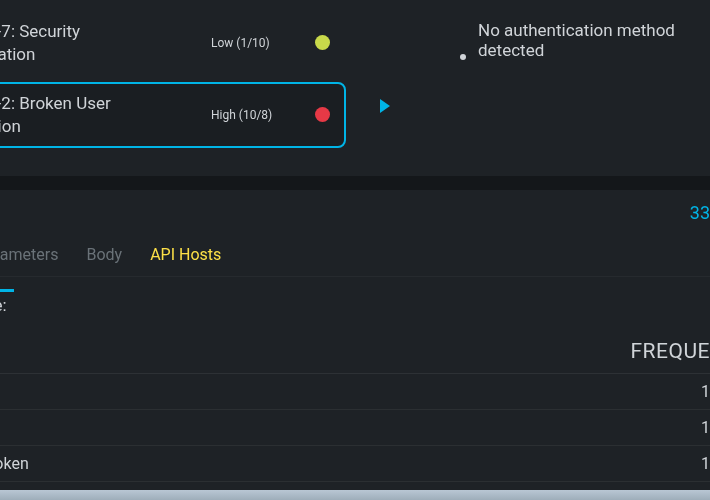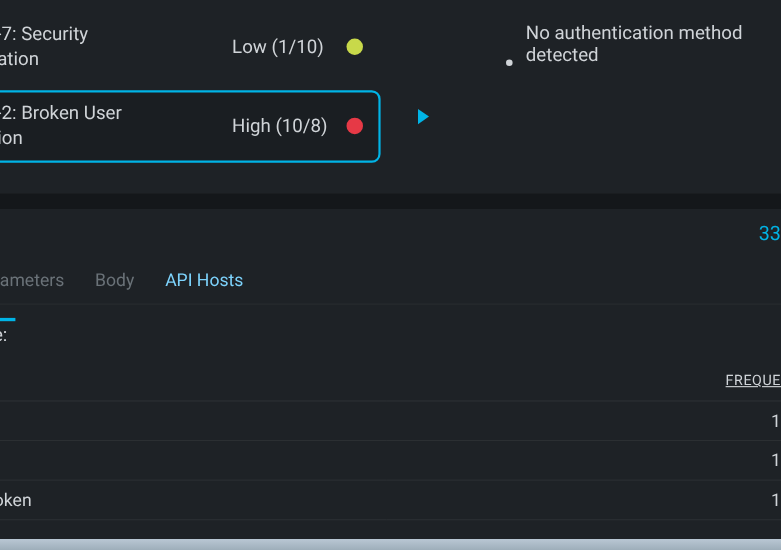--- a/index.html
+++ b/index.html
@@ -36,21 +36,21 @@
       background: #1a1e22;
     }
     .risk-title {
       flex: 1;
       font-size: 17px;
       line-height: 1.35;
       color: #d0d4d8;
     }
     .risk-sev {
       width: 100px;
-      font-size: 17px;
+      font-size: 12px;
       color: #d0d4d8;
     }
     .risk-dot {
       width: 15px;
       height: 15px;
       border-radius: 50%;
       margin-left: 4px;
     }
     .dot-low { background: #c8d94a; }
     .dot-high { background: #e63946; }
@@ -99,46 +99,45 @@
     .tabs {
       display: flex;
       align-items: center;
       gap: 28px;
       padding: 22px 0 12px 0;
       font-size: 16px;
       color: #6a7278;
       border-bottom: 1px solid rgba(255,255,255,0.04);
     }
     .tab { cursor: pointer; }
-    .tab.active { color: #7dd3fc; }
+    .tab.active { color: #fde047; }
     .tab-underline {
       position: absolute;
       width: 14px; height: 3px;
       background: #00b4e6;
       left: 0;
       top: 289px;
     }
     .section-label {
       font-size: 17px;
       color: #d0d4d8;
       padding: 18px 0 14px 0;
     }
     .table {
       width: 100%;
       border-collapse: collapse;
     }
     .table th {
       text-align: left;
       font-weight: 400;
-      font-size: 13px;
+      font-size: 21px;
       letter-spacing: 0.5px;
       color: #d0d4d8;
       padding: 10px 0;
       border-bottom: 1px solid rgba(255,255,255,0.07);
-      text-decoration: underline;
     }
     .table th.freq { text-align: right; }
     .table td {
       font-size: 16px;
       color: #d0d4d8;
       padding: 8px 0;
       border-bottom: 1px solid rgba(255,255,255,0.06);
     }
     .table td.freq { text-align: right; }
     .footer-strip {

